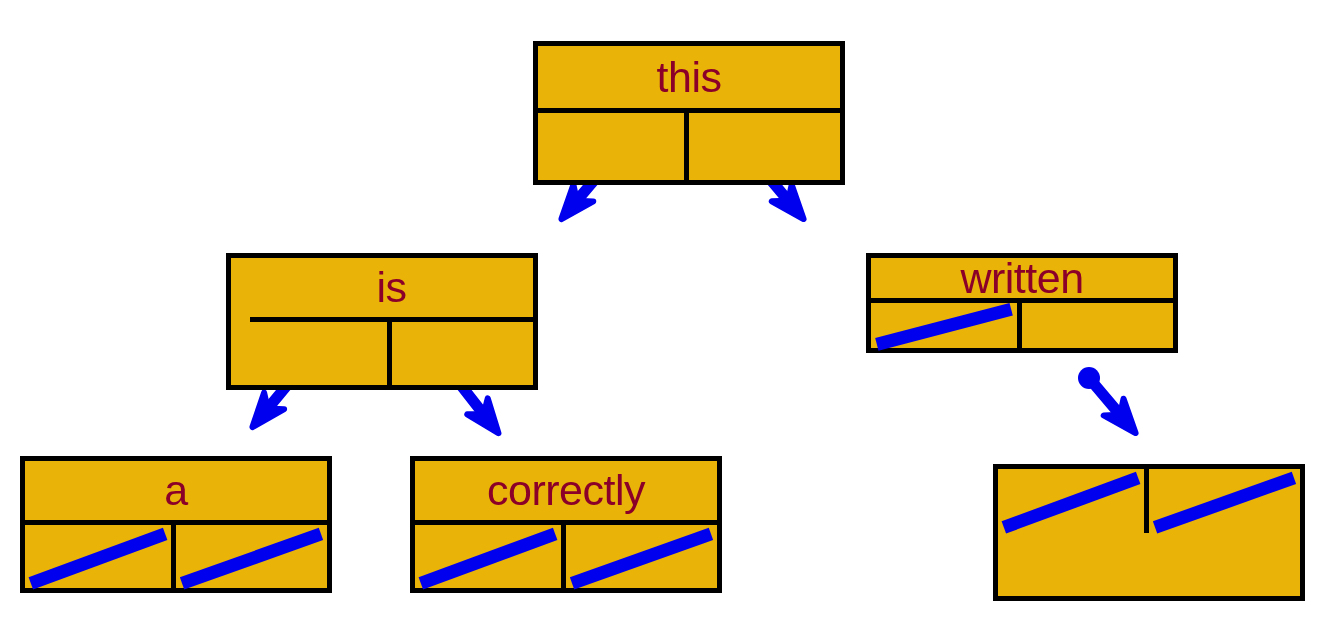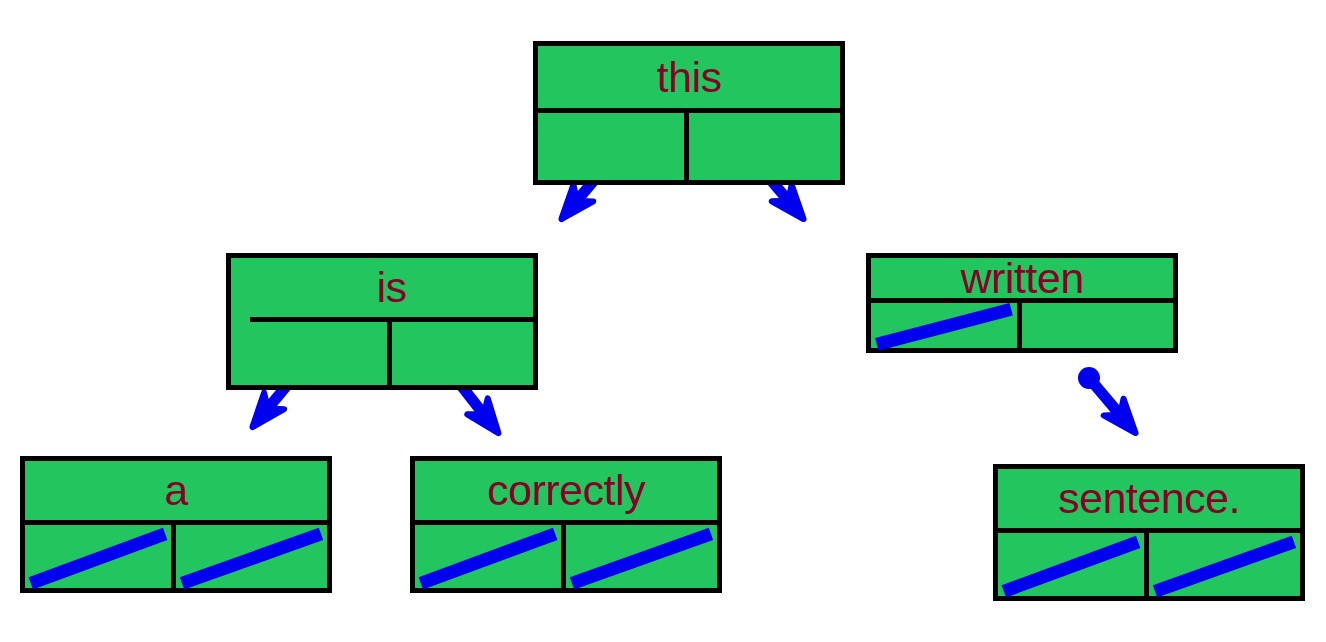--- a/index.html
+++ b/index.html
@@ -12,21 +12,21 @@
     width: 1326px;
     height: 642px;
     background: #ffffff;
     overflow: hidden;
     font-family: "Liberation Sans", sans-serif;
   }
   .tree-node {
     position: absolute;
     box-sizing: border-box;
     border: 5px solid #000000;
-    background: #22c55e;
+    background: #eab308;
   }
   .node-value {
     box-sizing: border-box;
     width: 100%;
     height: 50%;
     border-bottom: 5px solid #000000;
     display: flex;
     align-items: center;
     justify-content: center;
     color: #8B0028;
@@ -153,21 +153,20 @@
             </svg>
           </div>
           <div class="ptr-cell">
             <svg class="null-slash" viewBox="0 0 100 100" preserveAspectRatio="none">
               <line x1="4" y1="92" x2="96" y2="14" stroke="#0000EE" stroke-width="13" vector-effect="non-scaling-stroke"></line>
             </svg>
           </div>
         </div>
       </div>
       <div class="tree-node" style="left: 993px; top: 464px; width: 312px; height: 137px;">
-        <div class="node-value">sentence.</div>
         <div class="node-pointers">
           <div class="ptr-cell left-ptr">
             <svg class="null-slash" viewBox="0 0 100 100" preserveAspectRatio="none">
               <line x1="4" y1="92" x2="96" y2="14" stroke="#0000EE" stroke-width="13" vector-effect="non-scaling-stroke"></line>
             </svg>
           </div>
           <div class="ptr-cell">
             <svg class="null-slash" viewBox="0 0 100 100" preserveAspectRatio="none">
               <line x1="4" y1="92" x2="96" y2="14" stroke="#0000EE" stroke-width="13" vector-effect="non-scaling-stroke"></line>
             </svg>

